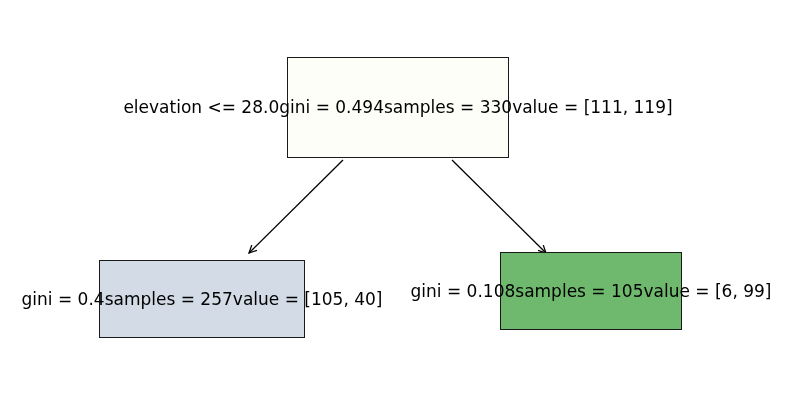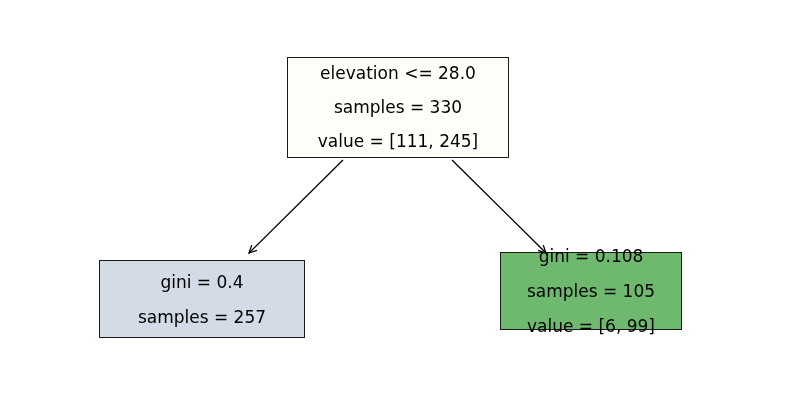--- a/index.html
+++ b/index.html
@@ -20,25 +20,24 @@
     left: 0;
     top: 0;
     width: 794px;
     height: 405px;
   }
   .tree-node {
     position: absolute;
     box-sizing: border-box;
     border: 1.2px solid #1a1a1a;
     display: flex;
-    flex-direction: column;
+    flex-direction: row;
     justify-content: center;
     align-items: center;
     text-align: center;
-    gap: 9px;
   }
   .tree-node .node-line {
     font-size: 17px;
     color: #000000;
     white-space: nowrap;
   }
   .node-root {
     left: 287px;
     top: 57px;
     width: 222px;
@@ -70,27 +69,29 @@
       <marker id="vhead" markerWidth="11" markerHeight="10" refX="8.5" refY="4.5" orient="auto" markerUnits="userSpaceOnUse">
         <path d="M1,0.8 L8.5,4.5 L1,8.2" fill="none" stroke="#000000" stroke-width="1.3"></path>
       </marker>
     </defs>
     <line x1="343" y1="160" x2="249" y2="253" stroke="#000000" stroke-width="1.3" marker-end="url(#vhead)"></line>
     <line x1="452" y1="160" x2="546" y2="253" stroke="#000000" stroke-width="1.3" marker-end="url(#vhead)"></line>
   </svg>
 
   <div class="tree-node node-root" style="background-color: rgb(254, 254, 249);">
     <div class="node-line">elevation &lt;= 28.0</div>
+    <div class="node-line">gini = 0.494</div>
     <div class="node-line">samples = 330</div>
-    <div class="node-line">value = [111, 245]</div>
+    <div class="node-line">value = [111, 119]</div>
   </div>
 
   <div class="tree-node node-left-leaf" style="background-color: rgb(210, 219, 230);">
     <div class="node-line">gini = 0.4</div>
     <div class="node-line">samples = 257</div>
+    <div class="node-line">value = [105, 40]</div>
   </div>
 
   <div class="tree-node node-right-leaf" style="background-color: rgb(110, 185, 110);">
     <div class="node-line">gini = 0.108</div>
     <div class="node-line">samples = 105</div>
     <div class="node-line">value = [6, 99]</div>
   </div>
 
 </div>
 

